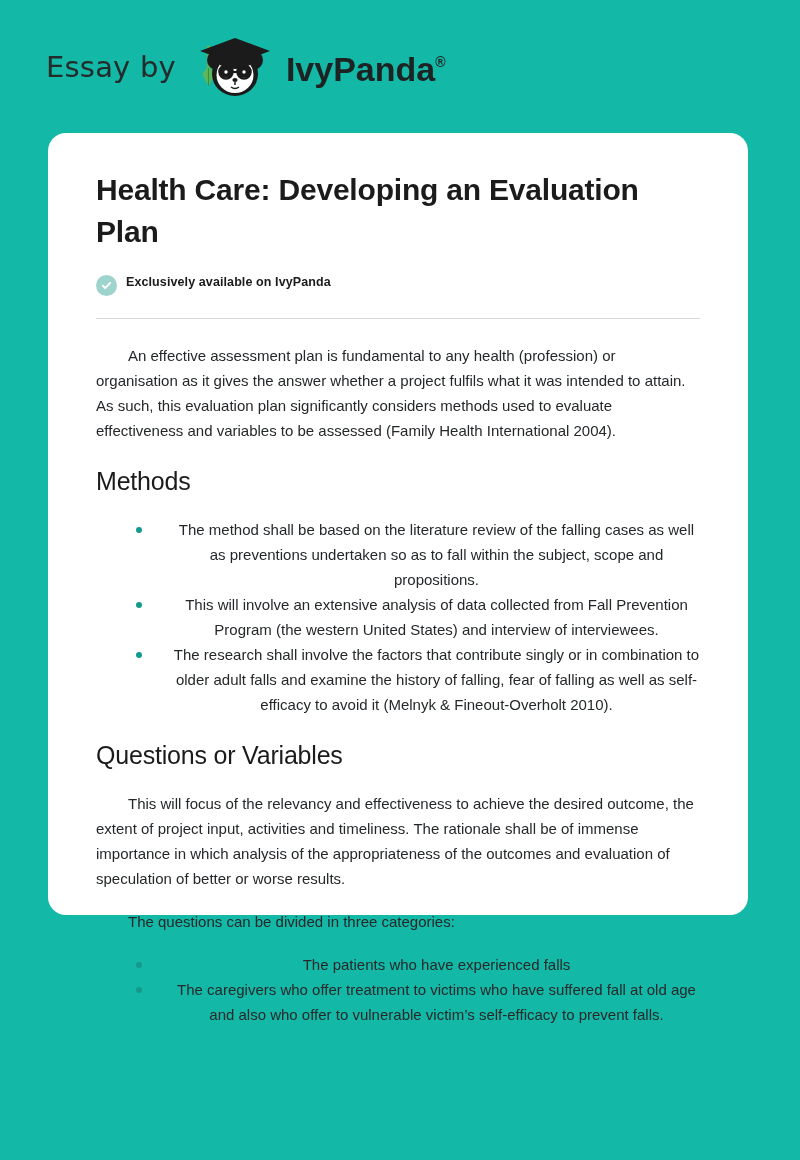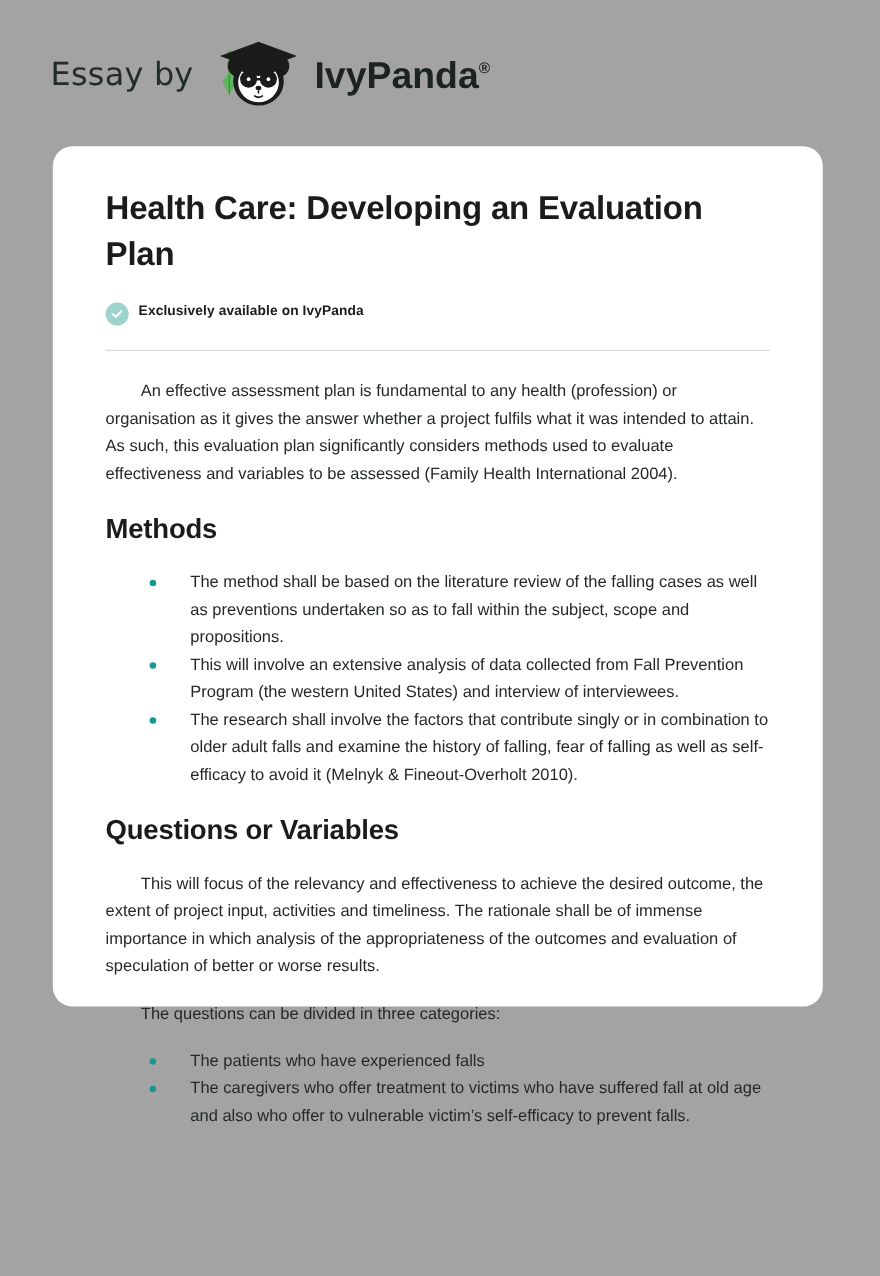--- a/index.html
+++ b/index.html
@@ -8,21 +8,21 @@
     width: 800px;
     height: 1160px;
     background: #d2e5e7;
     font-family: "Liberation Sans", sans-serif;
   }
 
   .page {
     position: relative;
     width: 800px;
     height: 1160px;
-    background: #a3a3a3;
+    background: #14b8a6;
     overflow: hidden;
   }
 
   
   .brand {
     position: absolute;
     left: 46px;
     top: 34px;
     display: flex;
     align-items: center;
@@ -121,31 +121,32 @@
     font-size: 15px;
     line-height: 25px;
     color: #25282a;
     text-indent: 32px;
     margin-bottom: 18px;
   }
 
   h2.section-heading {
     font-size: 25px;
     line-height: 32px;
-    font-weight: 700;
+    font-weight: 400;
     color: #1b1b1b;
     letter-spacing: -0.2px;
     margin-top: 22px;
     margin-bottom: 20px;
   }
 
   ul.bullet-list {
     list-style: none;
     margin: 0 0 8px 0;
     padding: 0;
+    text-align: center;
   }
   ul.bullet-list li {
     position: relative;
     font-size: 15px;
     line-height: 25px;
     color: #25282a;
     padding-left: 77px;
     margin-bottom: 0px;
   }
   ul.bullet-list li::before {

